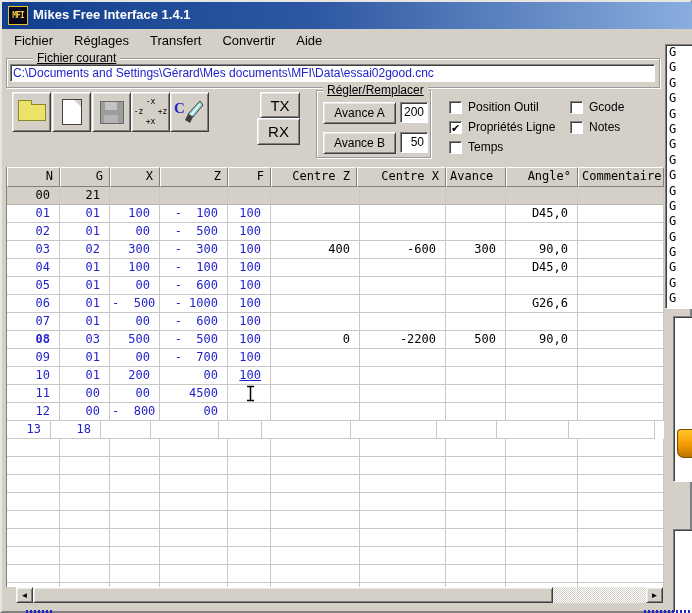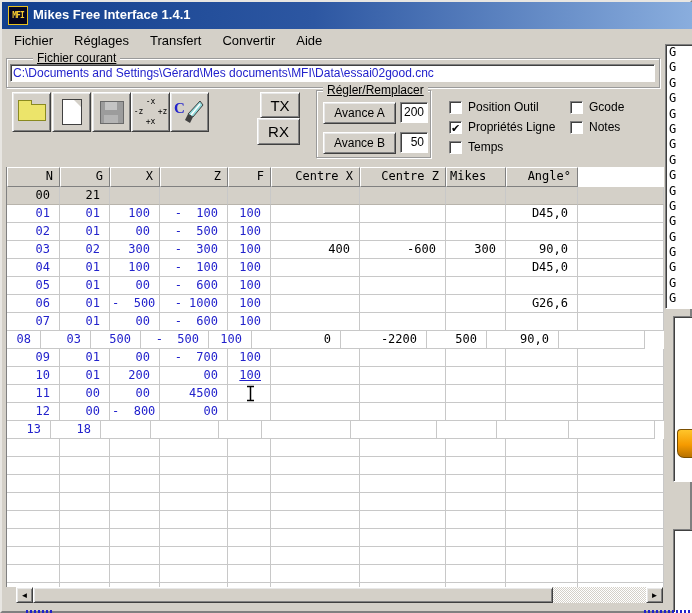--- a/index.html
+++ b/index.html
@@ -153,24 +153,25 @@
       <span class="cblabel" style="left: 587px; top: 118px;">Notes</span>
     </div>
 
   <div class="grid">
     <div class="hrow" id="grid-header">
         <div class="th" style="width: 53px;">N</div>
         <div class="th" style="width: 50px;">G</div>
         <div class="th" style="width: 50px;">X</div>
         <div class="th" style="width: 68px;">Z</div>
         <div class="th" style="width: 43px;">F</div>
+        <div class="th" style="width: 86px;">Centre Z</div>
         <div class="th" style="width: 89px;">Centre X</div>
-        <div class="th" style="width: 86px;">Centre Z</div>
-        <div class="th left" style="width: 60px;">Mikes</div>
+        <div class="th left" style="width: 60px;">Avance</div>
         <div class="th" style="width: 72px;">Angle°</div>
+        <div class="th" style="width: 86px;">Commentaire</div>
       </div>
     <div id="grid-body">
         <div class="tr selected">
           <div class="td" style="width: 53px; color: rgb(0, 0, 0);">00</div>
           <div class="td" style="width: 50px; color: rgb(0, 0, 0);">21</div>
           <div class="td" style="width: 50px; color: rgb(0, 0, 0);"></div>
           <div class="td" style="width: 68px; color: rgb(0, 0, 0);"></div>
           <div class="td" style="width: 43px; color: rgb(0, 0, 0);"></div>
           <div class="td" style="width: 89px; color: rgb(0, 0, 0);"></div>
           <div class="td" style="width: 86px; color: rgb(0, 0, 0);"></div>
@@ -256,21 +257,21 @@
           <div class="td" style="width: 50px; color: rgb(34, 34, 204);">00</div>
           <div class="td" style="width: 68px; color: rgb(34, 34, 204);">-  600</div>
           <div class="td" style="width: 43px; color: rgb(34, 34, 204);">100</div>
           <div class="td" style="width: 89px; color: rgb(0, 0, 0);"></div>
           <div class="td" style="width: 86px; color: rgb(0, 0, 0);"></div>
           <div class="td" style="width: 60px; color: rgb(0, 0, 0);"></div>
           <div class="td" style="width: 72px; color: rgb(0, 0, 0);"></div>
           <div class="td" style="width: 86px; color: rgb(0, 0, 0);"></div>
         </div>
         <div class="tr">
-          <div class="td" style="width: 34px; color: rgb(34, 34, 204);">08</div>
+          <div class="td" style="width: 53px; color: rgb(34, 34, 204); font-weight: bold;">08</div>
           <div class="td" style="width: 50px; color: rgb(34, 34, 204);">03</div>
           <div class="td" style="width: 50px; color: rgb(34, 34, 204);">500</div>
           <div class="td" style="width: 68px; color: rgb(34, 34, 204);">-  500</div>
           <div class="td" style="width: 43px; color: rgb(34, 34, 204);">100</div>
           <div class="td" style="width: 89px; color: rgb(0, 0, 0);">0</div>
           <div class="td" style="width: 86px; color: rgb(0, 0, 0);">-2200</div>
           <div class="td" style="width: 60px; color: rgb(0, 0, 0);">500</div>
           <div class="td" style="width: 72px; color: rgb(0, 0, 0);">90,0</div>
           <div class="td" style="width: 86px; color: rgb(0, 0, 0);"></div>
         </div>

